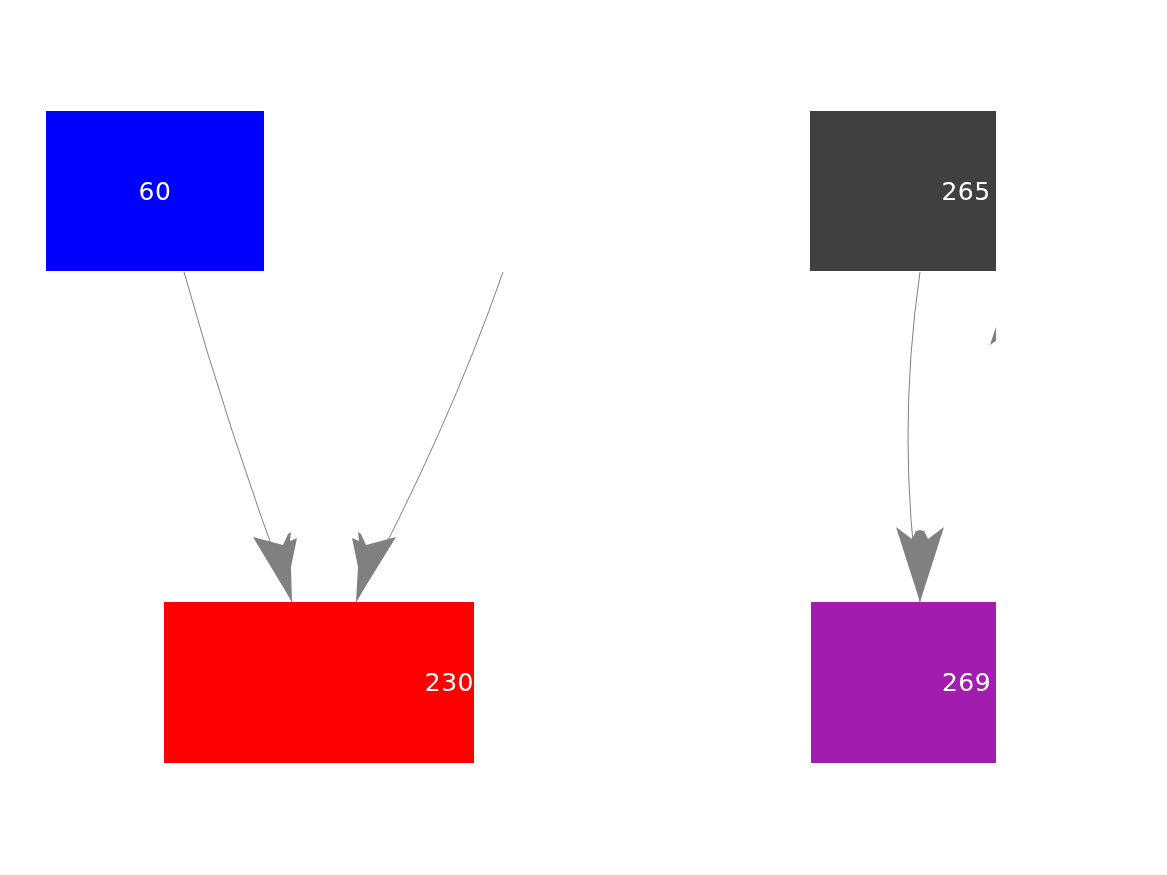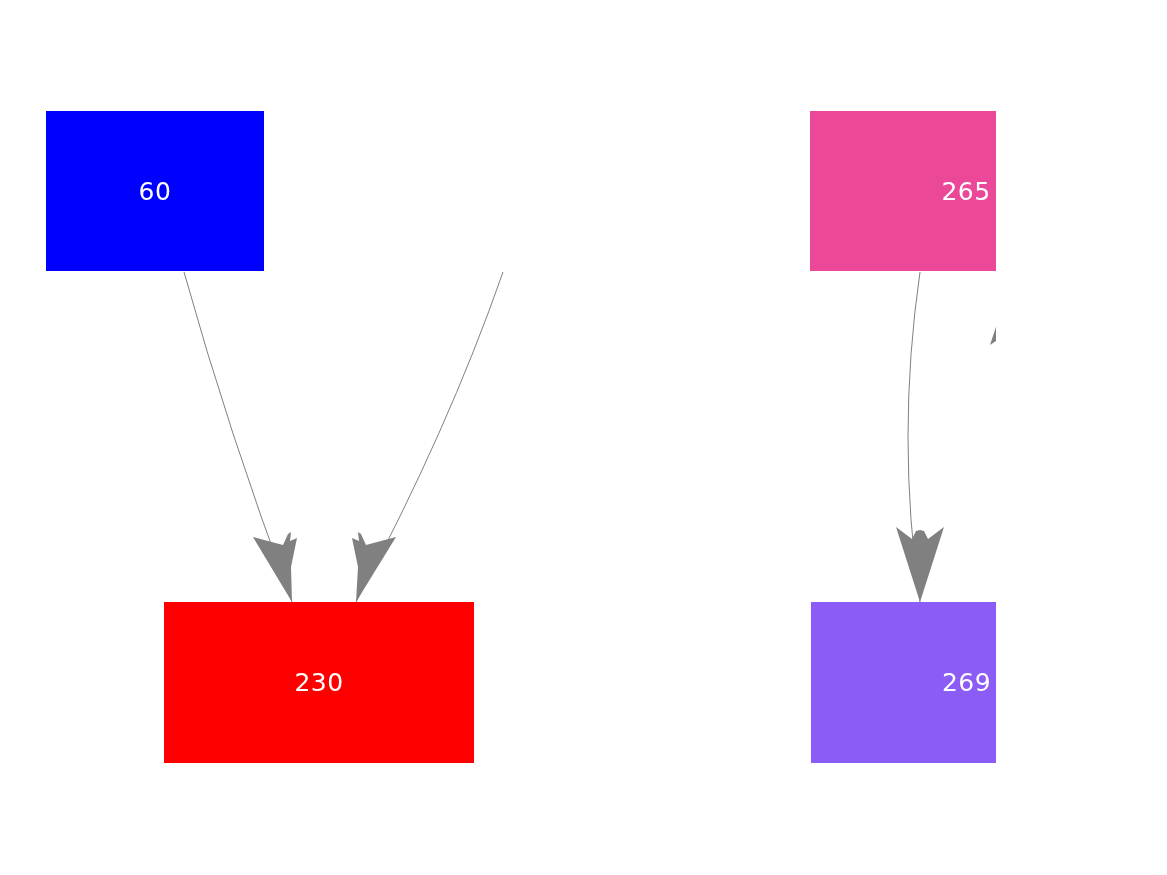--- a/index.html
+++ b/index.html
@@ -68,25 +68,25 @@
       <path d="M 1012,602 Q 1039,437 1014,272" fill="none" stroke="#808080" stroke-width="1"></path>
       <path d="M 1014,272 L 1038,345 L 1022,334 L 1018,342 L 1014,343 L 1010,342 L 1006,334 L 990,345 Z" fill="#808080"></path>
     </g>
   </svg>
 
   <div class="node" style="left:46px; top:111px; width:218px; height:160px; background:#0000ff;">
     <span class="node-label">60</span>
   </div>
 
 
-  <div class="node" style="left:810px; top:111px; width:312px; height:160px; background:#ec4899;">
+  <div class="node" style="left:810px; top:111px; width:312px; height:160px; background:#404040;">
     <span class="node-label">265</span>
   </div>
 
-  <div class="node" style="left:164px; top:602px; width:310px; height:161px; background:#ff0000;">
+  <div class="node" style="left:164px; top:602px; width:310px; height:161px; background:#ff0000;justify-content:flex-end;">
     <span class="node-label">230</span>
   </div>
 
-  <div class="node" style="left:811px; top:602px; width:311px; height:161px; background:#8b5cf6;">
+  <div class="node" style="left:811px; top:602px; width:311px; height:161px; background:#a21caf;">
     <span class="node-label">269</span>
   </div>
 
 </div>
 
 </body></html>

